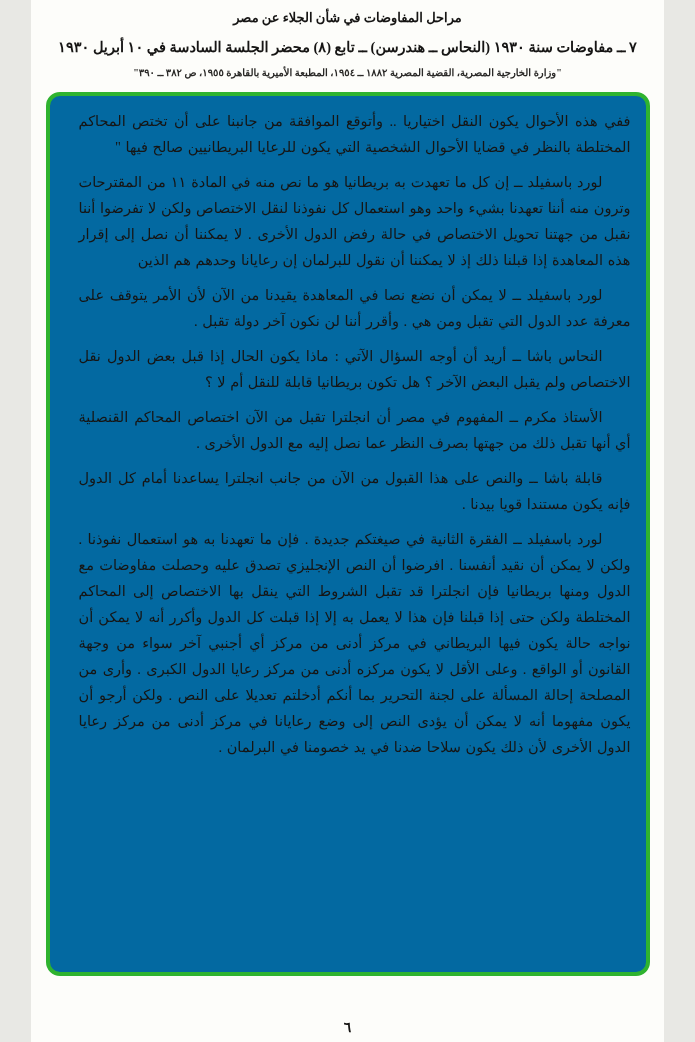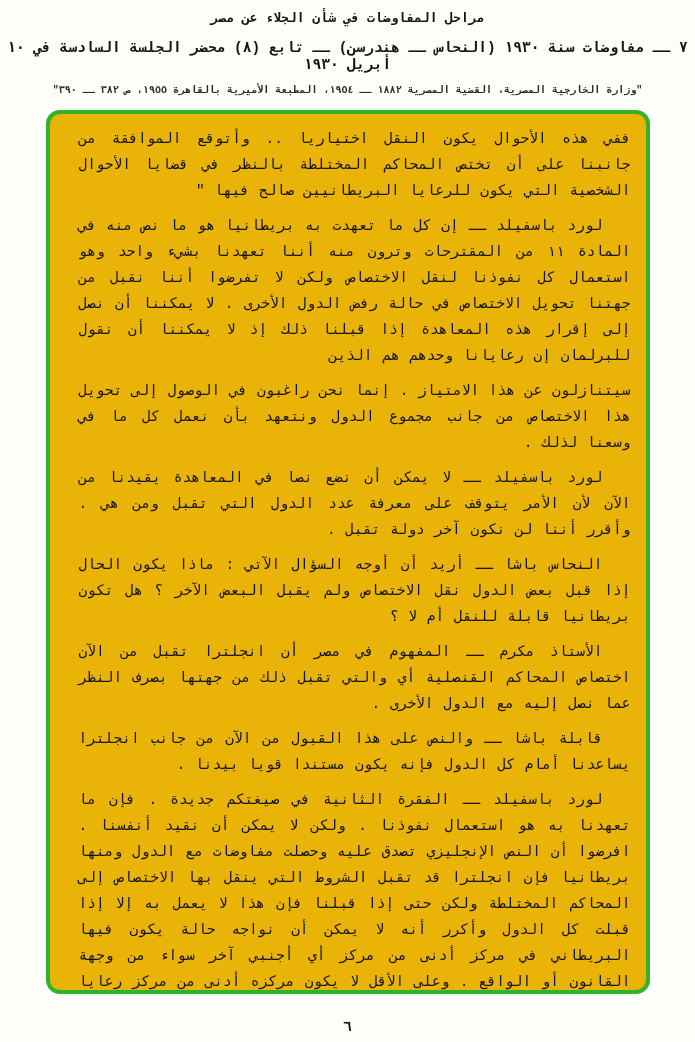--- a/index.html
+++ b/index.html
@@ -2,26 +2,26 @@
 <html lang="ar" dir="rtl"><head>
 <meta charset="utf-8">
 <style>
   html, body {
     margin: 0;
     padding: 0;
     background: #e8e8e4;
   }
   .page {
     position: relative;
-    width: 695px;
+    width: 633px;
     height: 1042px;
     margin: 0 auto;
     background: #fdfdfa;
     direction: rtl;
-    font-family: Liberation Mono, monospace;
+    font-family: Liberation Serif, serif;
     color: #161514;
     overflow: hidden;
     box-sizing: border-box;
   }
   .doc-header {
     padding-top: 10px;
     text-align: center;
   }
   .doc-title {
     font-size: 13px;
@@ -40,21 +40,21 @@
     color: #2a2927;
   }
   .text-box {
     box-sizing: border-box;
     width: 604px;
     height: 884px;
     margin: 14px auto 0;
     border: 4px solid #2fb32f;
     border-radius: 14px;
     padding: 12px 15px 10px 29px;
-    background: #eab308;
+    background: #0369a1;
     overflow: hidden;
   }
   .text-box p {
     margin: 0 0 9px 0;
     font-size: 14.5px;
     line-height: 26px;
     text-align: justify;
     word-spacing: 1px;
   }
   .text-box p.indent {
@@ -79,24 +79,23 @@
 
   <header class="doc-header">
     <div class="doc-title">مراحل المفاوضات في شأن الجلاء عن مصر</div>
     <div class="doc-subtitle">٧ ــ مفاوضات سنة ١٩٣٠ (النحاس ــ هندرسن) ــ تابع (٨) محضر الجلسة السادسة في ١٠ أبريل ١٩٣٠</div>
     <div class="doc-source">"وزارة الخارجية المصرية، القضية المصرية ١٨٨٢ ــ ١٩٥٤، المطبعة الأميرية بالقاهرة ١٩٥٥، ص ٣٨٢ ــ ٣٩٠"</div>
   </header>
 
   <main class="text-box">
     <p>ففي هذه الأحوال يكون النقل اختياريا .. وأتوقع الموافقة من جانبنا على أن تختص المحاكم المختلطة بالنظر في قضايا الأحوال الشخصية التي يكون للرعايا البريطانيين صالح فيها "</p>
     <p class="indent">لورد باسفيلد ــ إن كل ما تعهدت به بريطانيا هو ما نص منه في المادة ١١ من المقترحات وترون منه أننا تعهدنا بشيء واحد وهو استعمال كل نفوذنا لنقل الاختصاص ولكن لا تفرضوا أننا نقبل من جهتنا تحويل الاختصاص في حالة رفض الدول الأخرى . لا يمكننا أن نصل إلى إقرار هذه المعاهدة إذا قبلنا ذلك إذ لا يمكننا أن نقول للبرلمان إن رعايانا وحدهم هم الذين</p>
-    <p>سيتنازلون عن هذا الامتياز . إنما نحن راغبون في الوصول إلى تحويل هذا الاختصاص من جانب مجموع الدول ونتعهد بأن نعمل كل ما في وسعنا لذلك .</p>
     <p class="indent">لورد باسفيلد ــ لا يمكن أن نضع نصا في المعاهدة يقيدنا من الآن لأن الأمر يتوقف على معرفة عدد الدول التي تقبل ومن هي . وأقرر أننا لن نكون آخر دولة تقبل .</p>
     <p class="indent">النحاس باشا ــ أريد أن أوجه السؤال الآتي : ماذا يكون الحال إذا قبل بعض الدول نقل الاختصاص ولم يقبل البعض الآخر ؟ هل تكون بريطانيا قابلة للنقل أم لا ؟</p>
-    <p class="indent">الأستاذ مكرم ــ المفهوم في مصر أن انجلترا تقبل من الآن اختصاص المحاكم القنصلية أي والتي تقبل ذلك من جهتها بصرف النظر عما نصل إليه مع الدول الأخرى .</p>
+    <p class="indent">الأستاذ مكرم ــ المفهوم في مصر أن انجلترا تقبل من الآن اختصاص المحاكم القنصلية أي أنها تقبل ذلك من جهتها بصرف النظر عما نصل إليه مع الدول الأخرى .</p>
     <p class="indent">قابلة باشا ــ والنص على هذا القبول من الآن من جانب انجلترا يساعدنا أمام كل الدول فإنه يكون مستندا قويا بيدنا .</p>
     <p class="indent">لورد باسفيلد ــ الفقرة الثانية في صيغتكم جديدة . فإن ما تعهدنا به هو استعمال نفوذنا . ولكن لا يمكن أن نقيد أنفسنا . افرضوا أن النص الإنجليزي تصدق عليه وحصلت مفاوضات مع الدول ومنها بريطانيا فإن انجلترا قد تقبل الشروط التي ينقل بها الاختصاص إلى المحاكم المختلطة ولكن حتى إذا قبلنا فإن هذا لا يعمل به إلا إذا قبلت كل الدول وأكرر أنه لا يمكن أن نواجه حالة يكون فيها البريطاني في مركز أدنى من مركز أي أجنبي آخر سواء من وجهة القانون أو الواقع . وعلى الأقل لا يكون مركزه أدنى من مركز رعايا الدول الكبرى . وأرى من المصلحة إحالة المسألة على لجنة التحرير بما أنكم أدخلتم تعديلا على النص . ولكن أرجو أن يكون مفهوما أنه لا يمكن أن يؤدى النص إلى وضع رعايانا في مركز أدنى من مركز رعايا الدول الأخرى لأن ذلك يكون سلاحا ضدنا في يد خصومنا في البرلمان .</p>
   </main>
 
   <footer class="page-footer">
     <span class="page-number">٦</span>
   </footer>
 
 </div>
 

